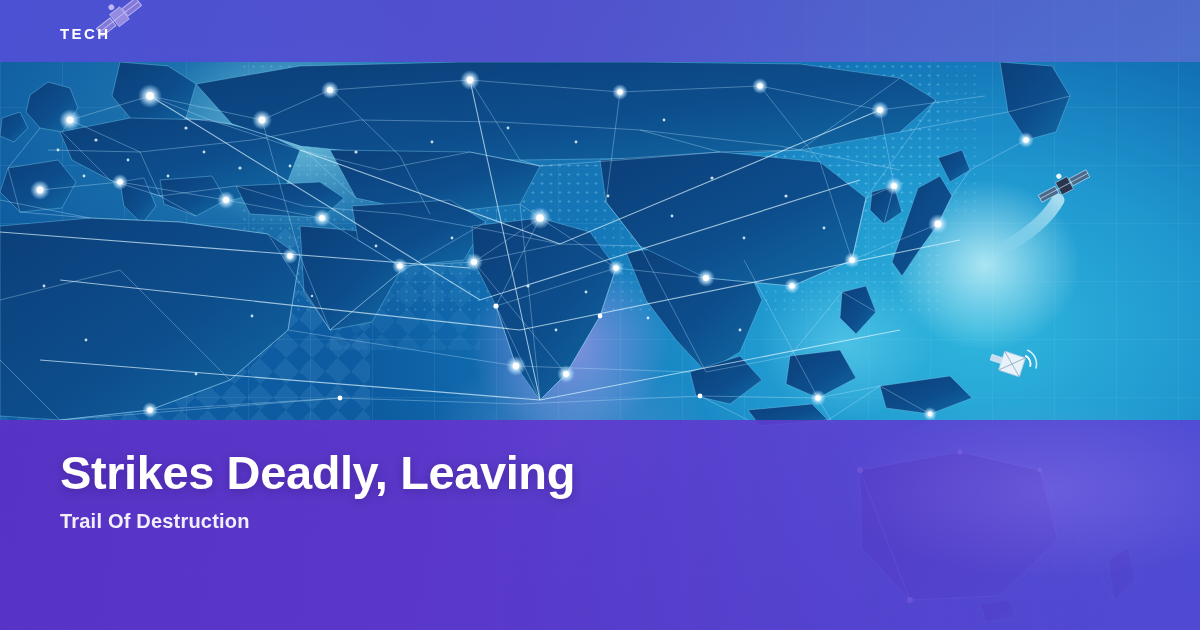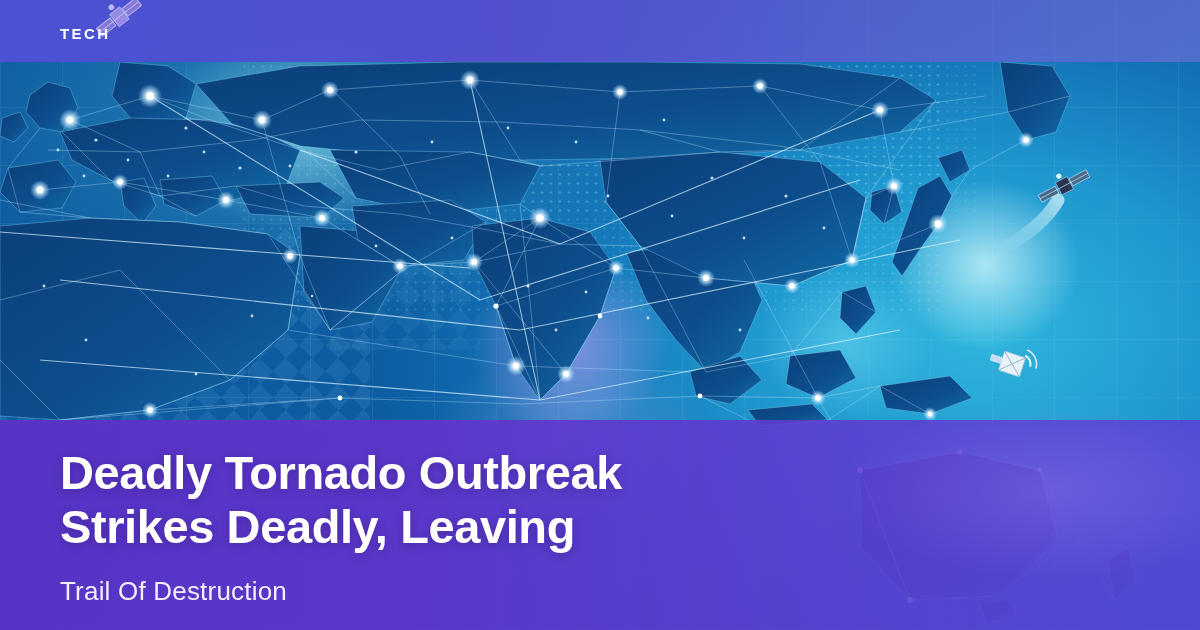--- a/index.html
+++ b/index.html
@@ -79,24 +79,24 @@
   .title-line{
     color:#ffffff;
     font-size:47px;
     font-weight:bold;
     line-height:54px;
     letter-spacing:-.4px;
     white-space:nowrap;
     text-shadow:0 2px 10px rgba(30,10,70,.28);
   }
   #subtitle{
-    margin-top:22px;
+    margin-top:6px;
     color:rgba(255,255,255,.92);
-    font-size:26px;
-    font-weight:normal;
+    font-size:20px;
+    font-weight:bold;
     letter-spacing:.2px;
     line-height:30px;
     white-space:nowrap;
   }
 </style>
 </head>
 <body>
 
 <div id="card">
 
@@ -372,18 +372,17 @@
       <circle cx="0" cy="-13" r="3" fill="#f2ecff"></circle>
     </g>
   </svg>
 
   <div id="kicker">TECH</div>
 
   <div id="bottom-overlay"></div>
   <div id="bottom-overlay-glow"></div>
 
   <div id="title-block">
-    <div class="title-line">Deadly Tornado Outbreak</div>
     <div class="title-line">Strikes Deadly, Leaving</div>
     <div id="subtitle">Trail Of Destruction</div>
   </div>
 
 </div>
 
 </body></html>

